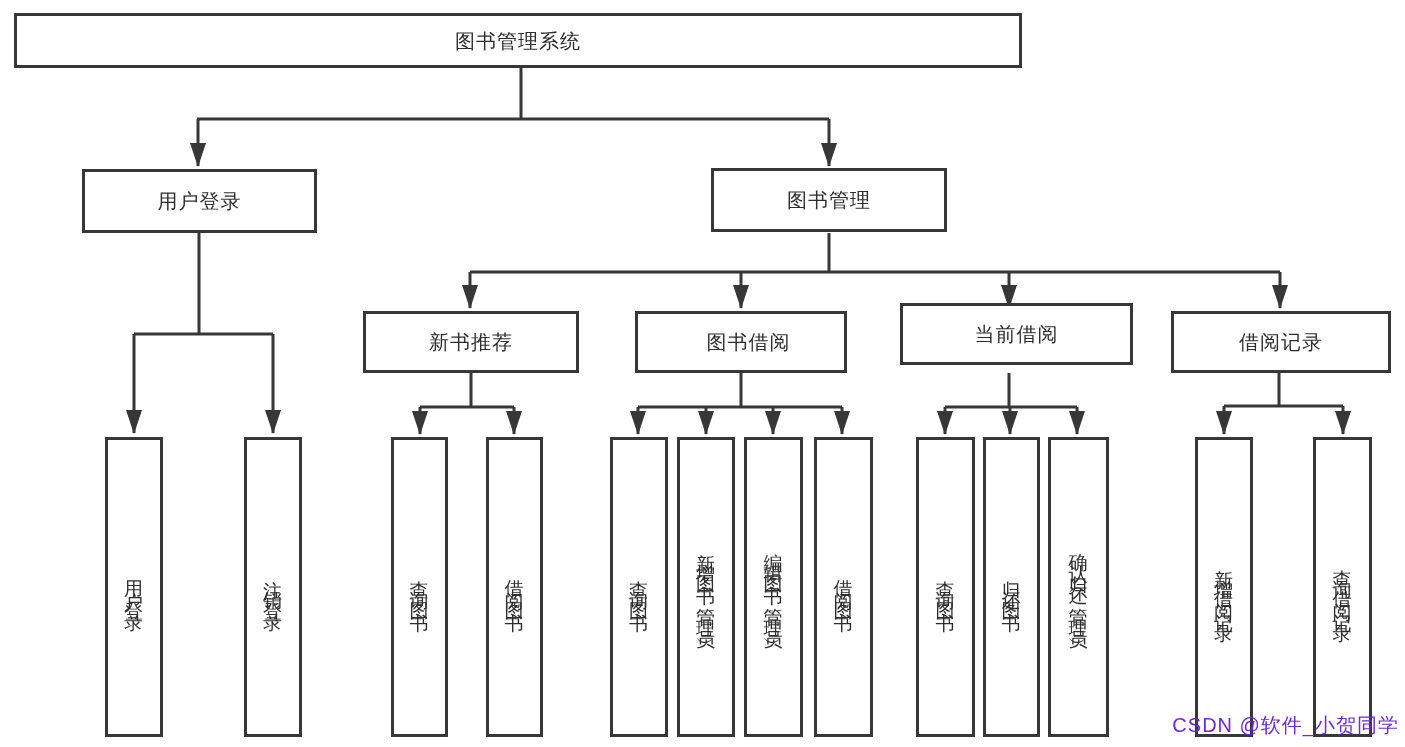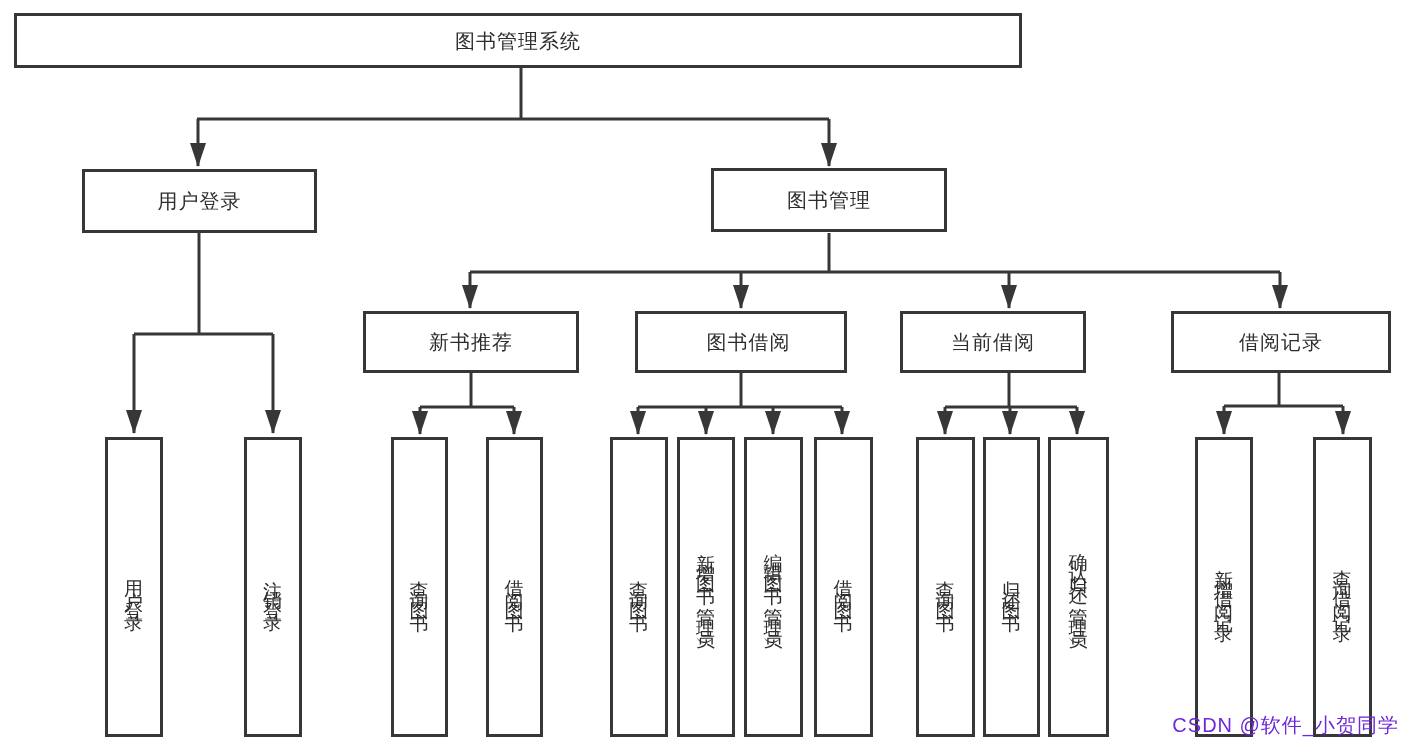--- a/index.html
+++ b/index.html
@@ -107,21 +107,21 @@
   <div class="box" style="left:363px;top:311px;width:216px;height:62px;">
     <span class="lbl">新书推荐</span>
   </div>
 
   <div class="box" style="left:711px;top:168px;width:236px;height:64px;">
     <span class="lbl">图书管理</span>
   </div>
   <div class="box" style="left:635px;top:311px;width:212px;height:62px;padding-left:15px;">
     <span class="lbl">图书借阅</span>
   </div>
-  <div class="box" style="left:900px;top:311px;width:186px;height:62px;">
+  <div class="box" style="left:900px;top:303px;width:233px;height:62px;">
     <span class="lbl">当前借阅</span>
   </div>
   <div class="box" style="left:1171px;top:311px;width:220px;height:62px;">
     <span class="lbl">借阅记录</span>
   </div>
 
   <div class="box v" style="left:105px;top:437px;width:58px;height:300px;">
     <span class="lbl">用户登录</span>
   </div>
   <div class="box v" style="left:244px;top:437px;width:58px;height:300px;">

